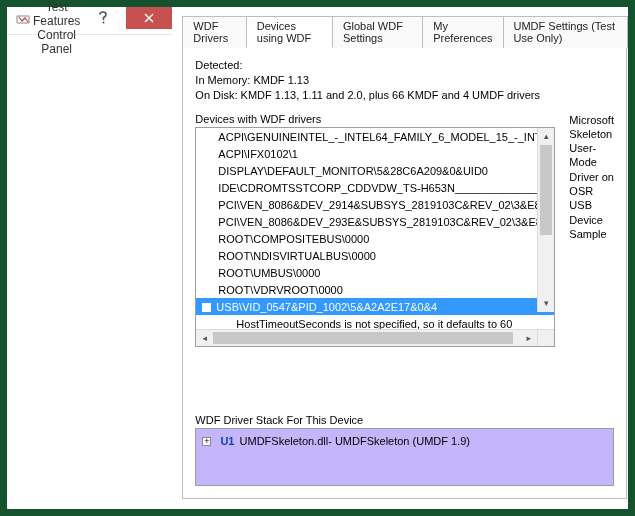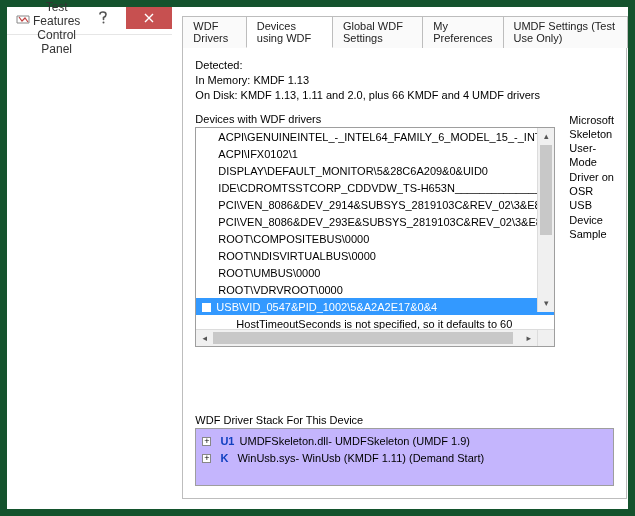--- a/index.html
+++ b/index.html
@@ -315,25 +315,20 @@
         </div>
       </div>
 
       <div class="stack-label">WDF Driver Stack For This Device</div>
       <div class="stackbox">
         <div class="stack-row">
           <span class="expander">+</span>
           <span class="u1">U1</span>
           <span>UMDFSkeleton.dll- UMDFSkeleton (UMDF 1.9)</span>
         </div>
-        <div class="stack-row">
-          <span class="expander">+</span>
-          <span class="k">K</span>
-          <span>WinUsb.sys- WinUsb (KMDF 1.11) (Demand Start)</span>
-        </div>
       </div>
     </div>
   </div>
 
   <div class="buttonbar">
     <div class="btn default">OK</div>
     <div class="btn">Cancel</div>
     <div class="btn disabled">Apply</div>
   </div>
 </div>

